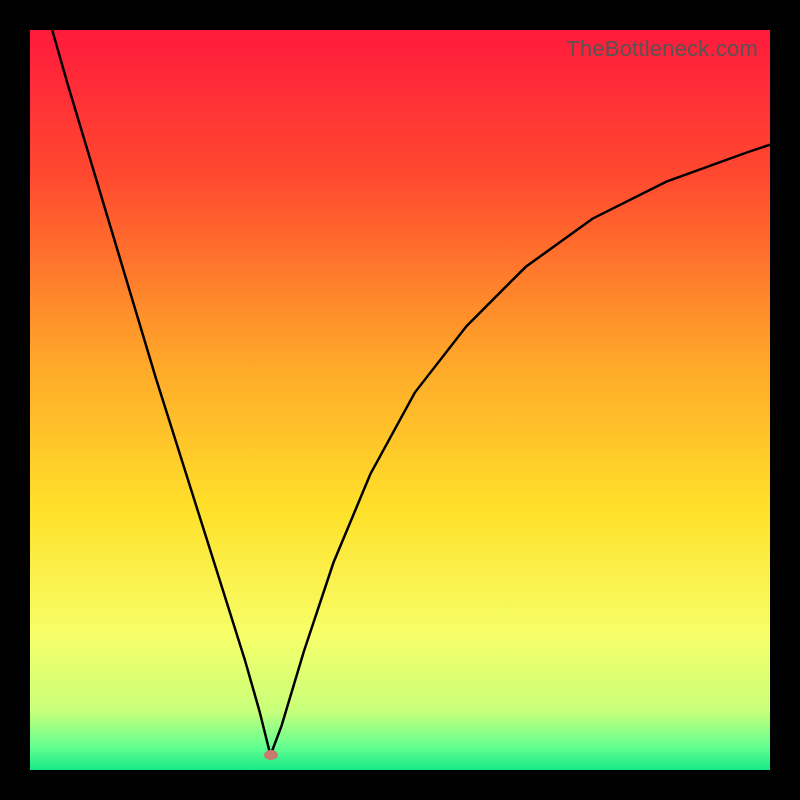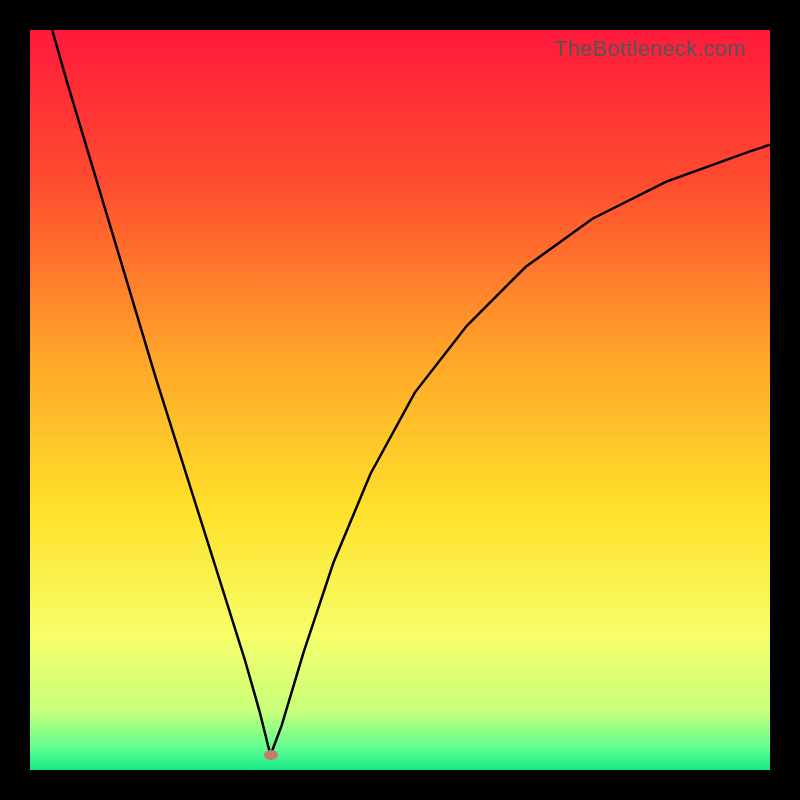--- a/index.html
+++ b/index.html
@@ -21,21 +21,21 @@
   }
   .plot-area {
     position: relative;
     width: 100%;
     height: 100%;
     overflow: hidden;
   }
   .watermark {
     position: absolute;
     top: 6px;
-    right: 24px;
+    right: 12px;
     color: #555;
     font-size: 22px;
     font-weight: 500;
     letter-spacing: 0.2px;
     z-index: 10;
   }
   .marker {
     position: absolute;
     width: 14px;
     height: 10px;

